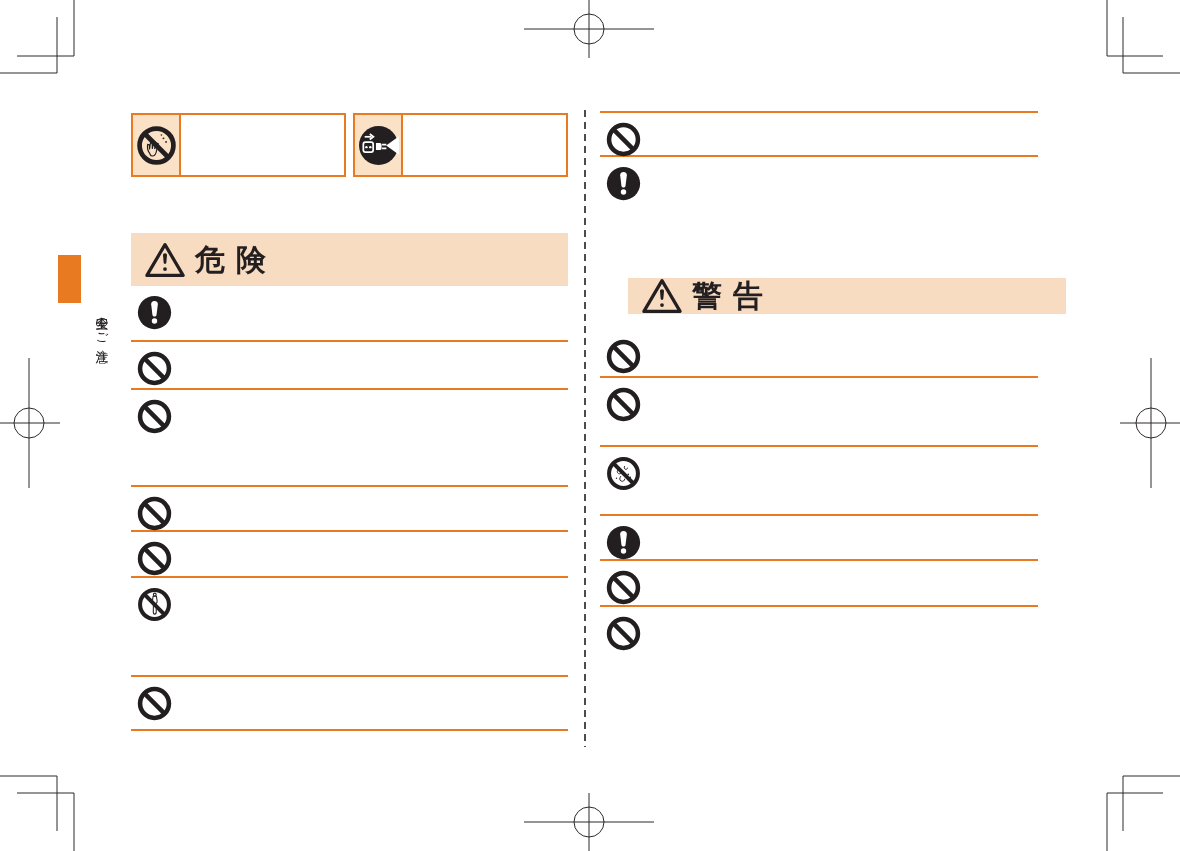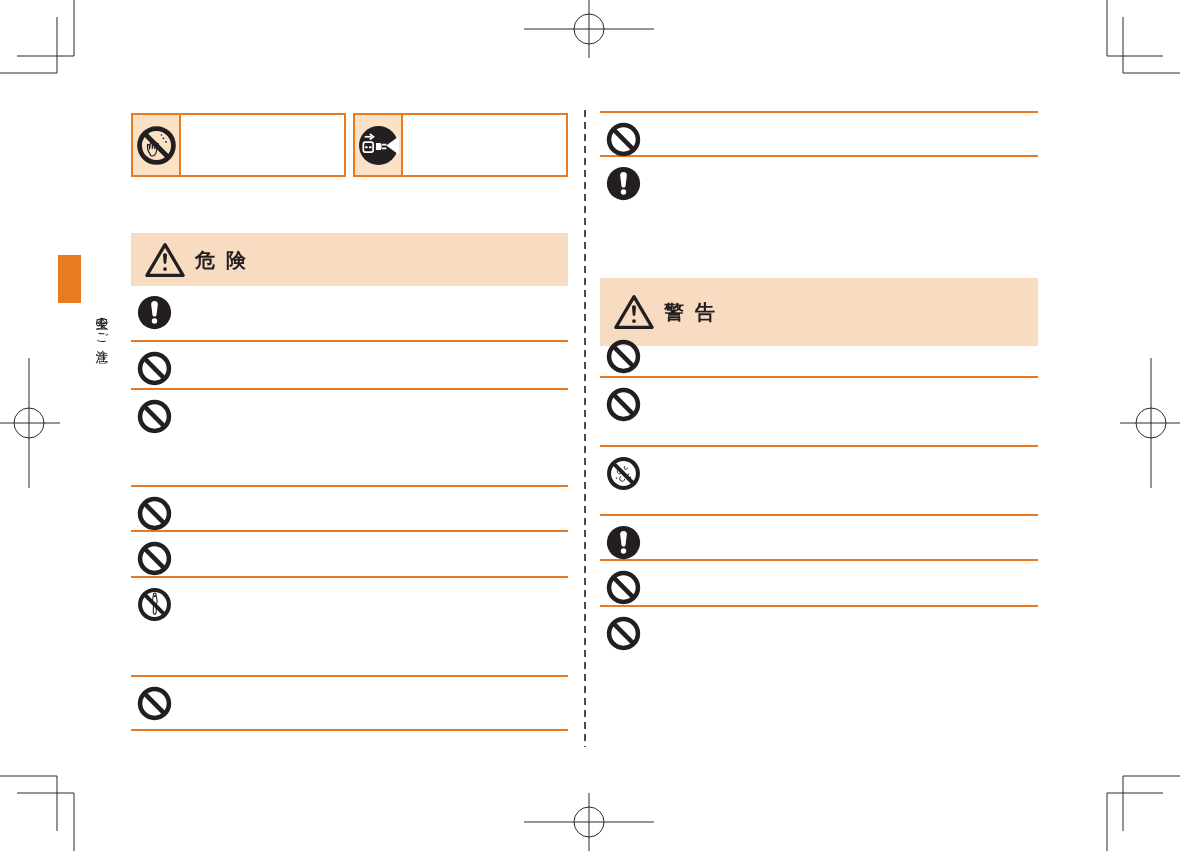--- a/index.html
+++ b/index.html
@@ -38,24 +38,24 @@
   .legend-icon { width:41px; height:41px; display:block; }
   .legend-icon svg { width:100%; height:100%; display:block; }
   .legend-label { flex:1; font-size:12px; padding:6px; }
 
   
   .banner {
     display:flex; align-items:center; gap:9px;
     background:var(--banner-peach,#f8dcc1); padding-left:13px;
   }
   #danger-banner  { left:131px; top:233px; width:437px; height:53px; }
-  #warning-banner { left:600px; top:278px; width:438px; height:68px; }
+  #warning-banner { left:628px; top:278px; width:438px; height:36px; }
   .banner-icon { width:42px; height:38px; display:flex; }
   .banner-icon svg { width:100%; height:100%; }
-  .banner-text { font-size:20px; font-weight:bold; letter-spacing:11px; line-height:1; }
+  .banner-text { font-size:30px; font-weight:bold; letter-spacing:11px; line-height:1; }
 
   
   .rows { display:block; }
   #danger-rows    { left:131px; top:286px; width:437px; }
   #continued-rows { left:600px; top:111px; width:438px; }
   #warning-rows   { left:600px; top:330px; width:438px; }
   .rule-row { position:relative; border-bottom:2px solid var(--accent-orange,#e87a22); padding:9px 0 0 6px; display:flex; }
   .rule-row.no-line { border-bottom:none; }
   .rule-row.top-line { border-top:2px solid var(--accent-orange,#e87a22); }
   .rule-icon { width:35px; height:35px; flex:0 0 35px; display:block; }

